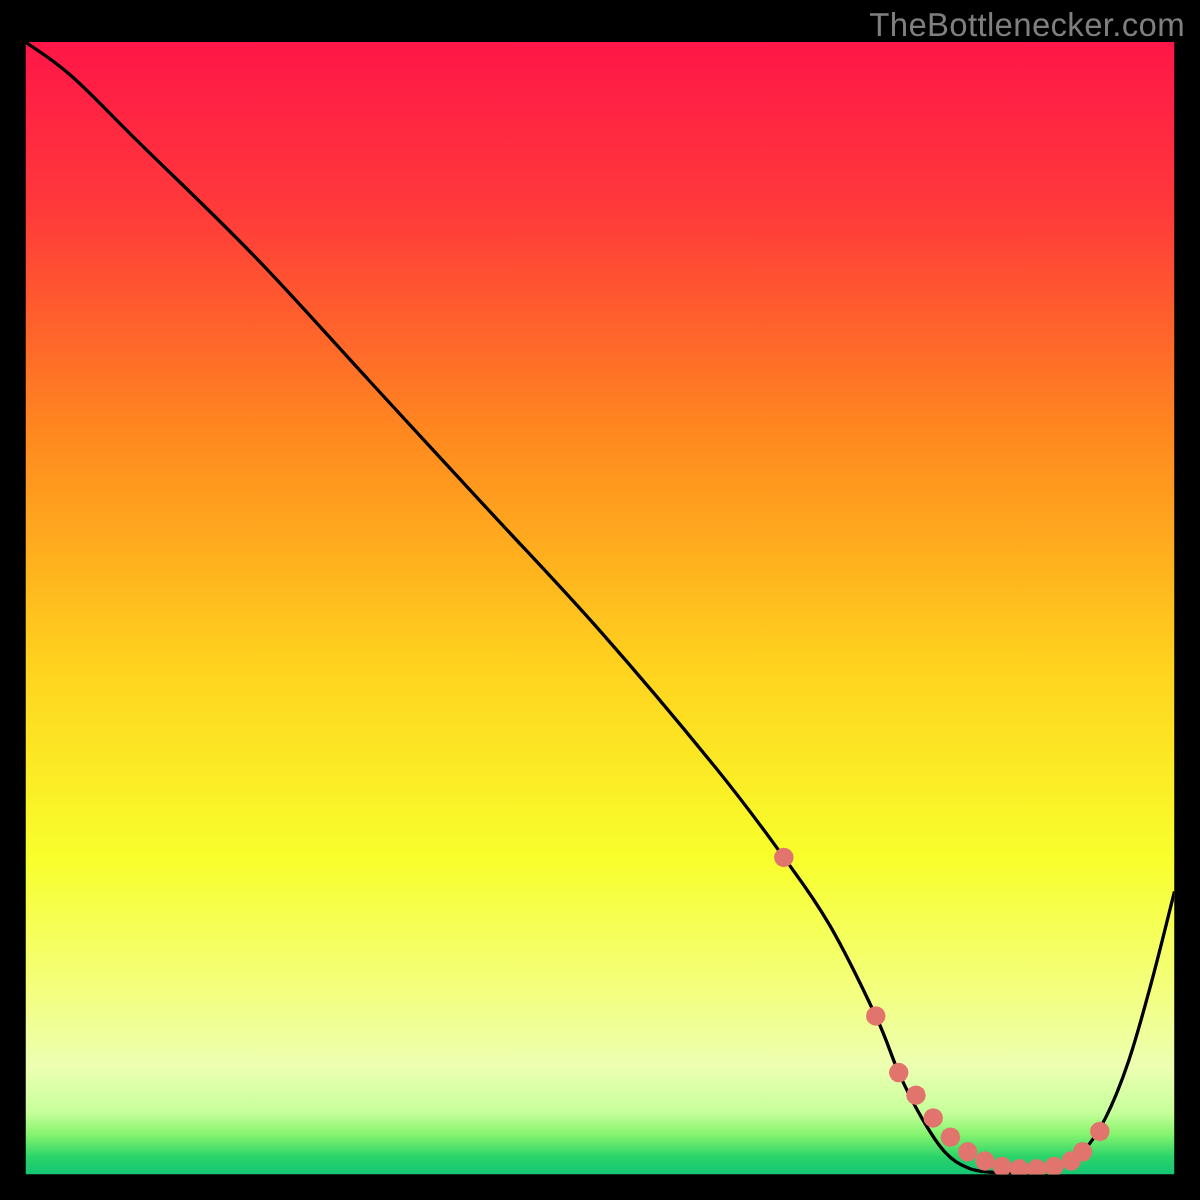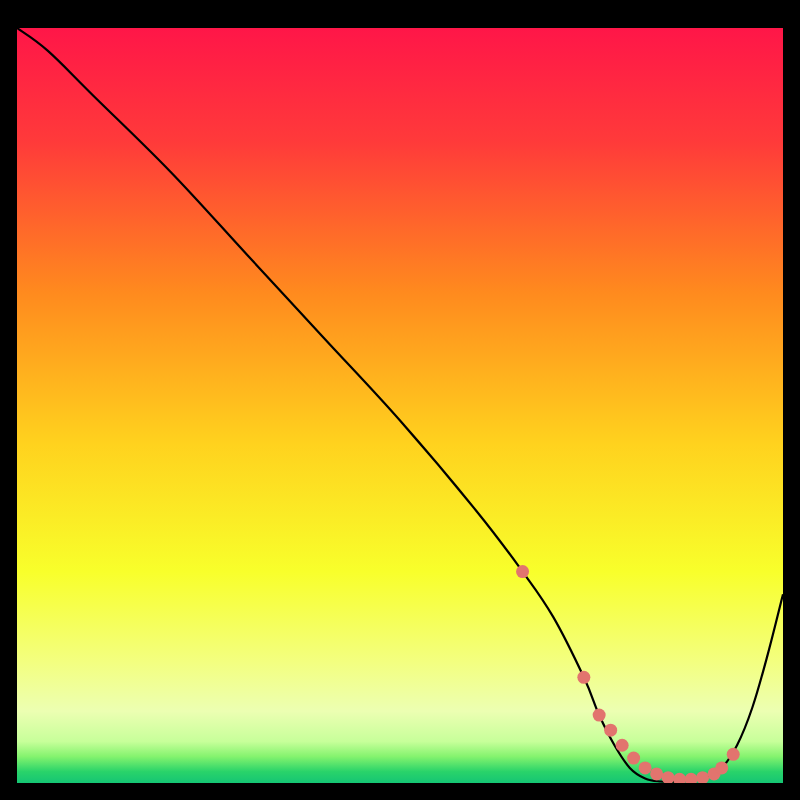--- a/index.html
+++ b/index.html
@@ -32,20 +32,21 @@
     top: 28px;
     width: 766px;
     height: 755px;
   }
   svg { display: block; }
 </style>
 </head>
 <body>
 
 <div class="stage">
+  <div class="attribution">TheBottlenecker.com</div>
 
   <div class="plot-wrap">
     <svg id="plot-svg" width="766" height="755" viewBox="0 0 766 755">
       <defs>
         <linearGradient id="bg-grad" x1="0" y1="0" x2="0" y2="1">
             <stop offset="0%" stop-color="#ff1648"></stop>
             <stop offset="15%" stop-color="#ff3a3a"></stop>
             <stop offset="35%" stop-color="#ff8a1e"></stop>
             <stop offset="55.00000000000001%" stop-color="#ffd21e"></stop>
             <stop offset="72%" stop-color="#f8ff2b"></stop>

